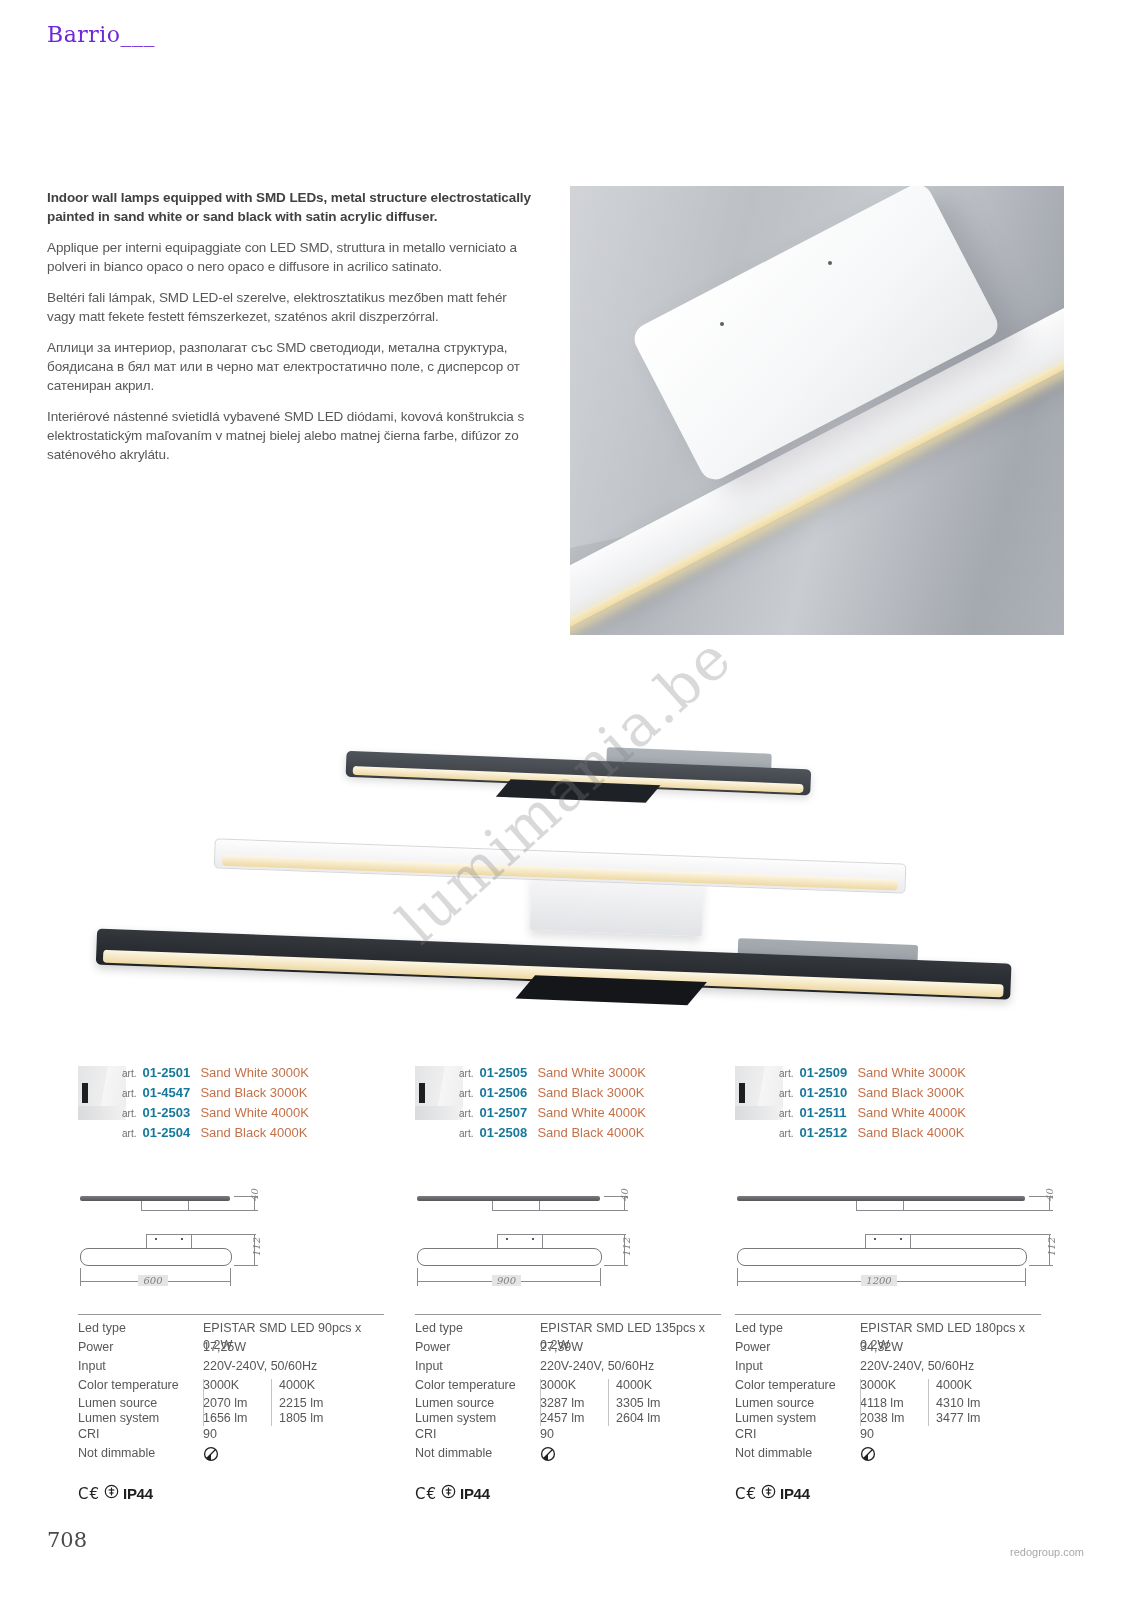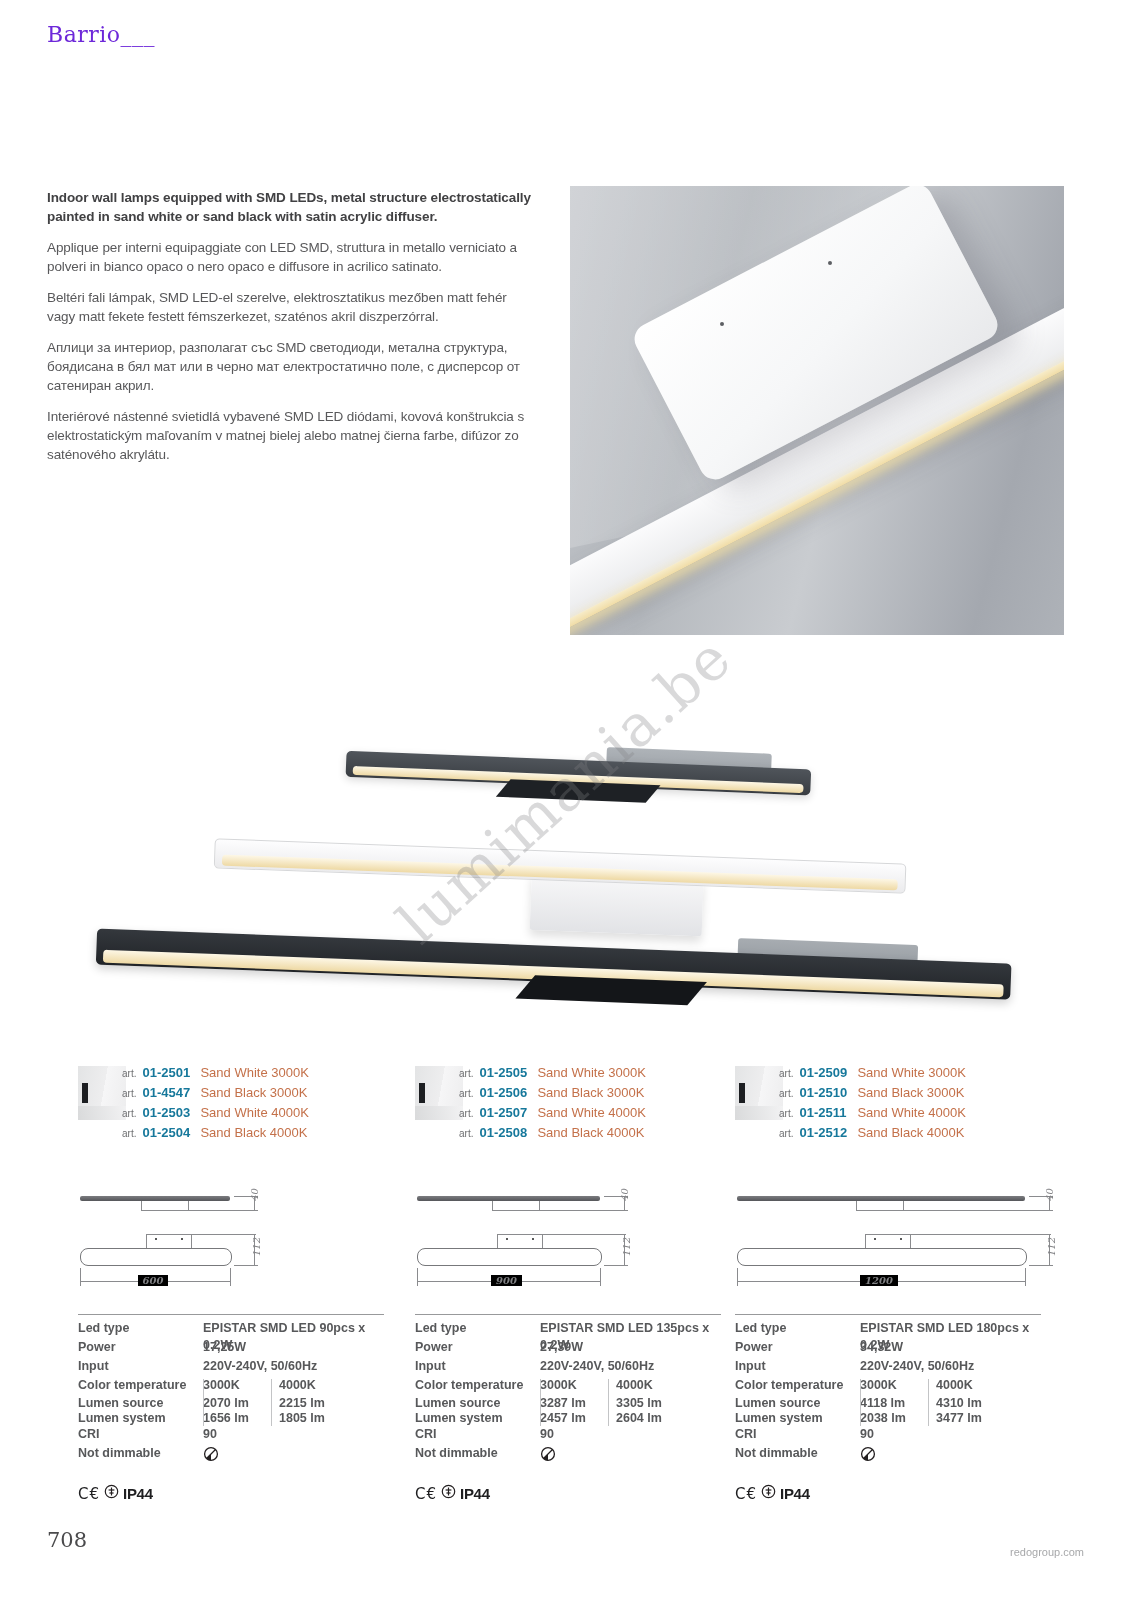--- a/index.html
+++ b/index.html
@@ -77,24 +77,24 @@
   .front-bar{position:absolute;left:2px;top:60px;width:var(--bw);height:16px;border:1px solid #77787b;
         border-radius:8px;background:#fff;}
   .dim112-ext-t{left:calc(var(--bw)*0.45 + 46px);top:46px;width:calc(var(--bw)*0.55 - 18px);height:1px;}
   .dim112-ext-b{left:calc(var(--bw) + 6px);top:77px;width:24px;height:1px;}
   .dim112-v{left:calc(var(--bw) + 26px);top:46px;width:1px;height:32px;}
   .lab112{left:calc(var(--bw) + 19px);top:53px;transform:rotate(-90deg);transform-origin:center;}
   .dimw-ext-l{left:2px;top:80px;width:1px;height:18px;}
   .dimw-ext-r{left:calc(var(--bw) + 2px);top:80px;width:1px;height:18px;}
   .dimw-h{left:2px;top:93px;width:var(--bw);height:1px;}
   .labw{top:87px;left:0;width:var(--bw);text-align:center;}
-  .labw b{font-weight:bold;background:#000000;padding:0 5px;}
-
-  
-  .specs{position:absolute;left:0;top:254px;width:306px;border-top:1px solid #98999b;padding-top:5px;font-size:12.5px;color:#57585a;font-weight:bold;}
+  .labw b{font-weight:normal;background:#e5e5e5;padding:0 5px;}
+
+  
+  .specs{position:absolute;left:0;top:254px;width:306px;border-top:1px solid #98999b;padding-top:5px;font-size:12.5px;color:#57585a;}
   .srow{display:flex;align-items:flex-start;}
   .h19{height:19px;line-height:17px;}
   .h15{height:15px;line-height:15px;}
   .slabel{width:125px;flex:none;}
   .sval{flex:1;}
   .dual-group{position:relative;}
   .dual-group .vline{position:absolute;top:2px;width:1px;height:47px;background:#c3c4c6;}
   .vl1{left:125px;} .vl2{left:193px;}
   .dual .v1{width:68px;flex:none;padding-left:0;box-sizing:border-box;}
   .dual .v2{padding-left:8px;}

